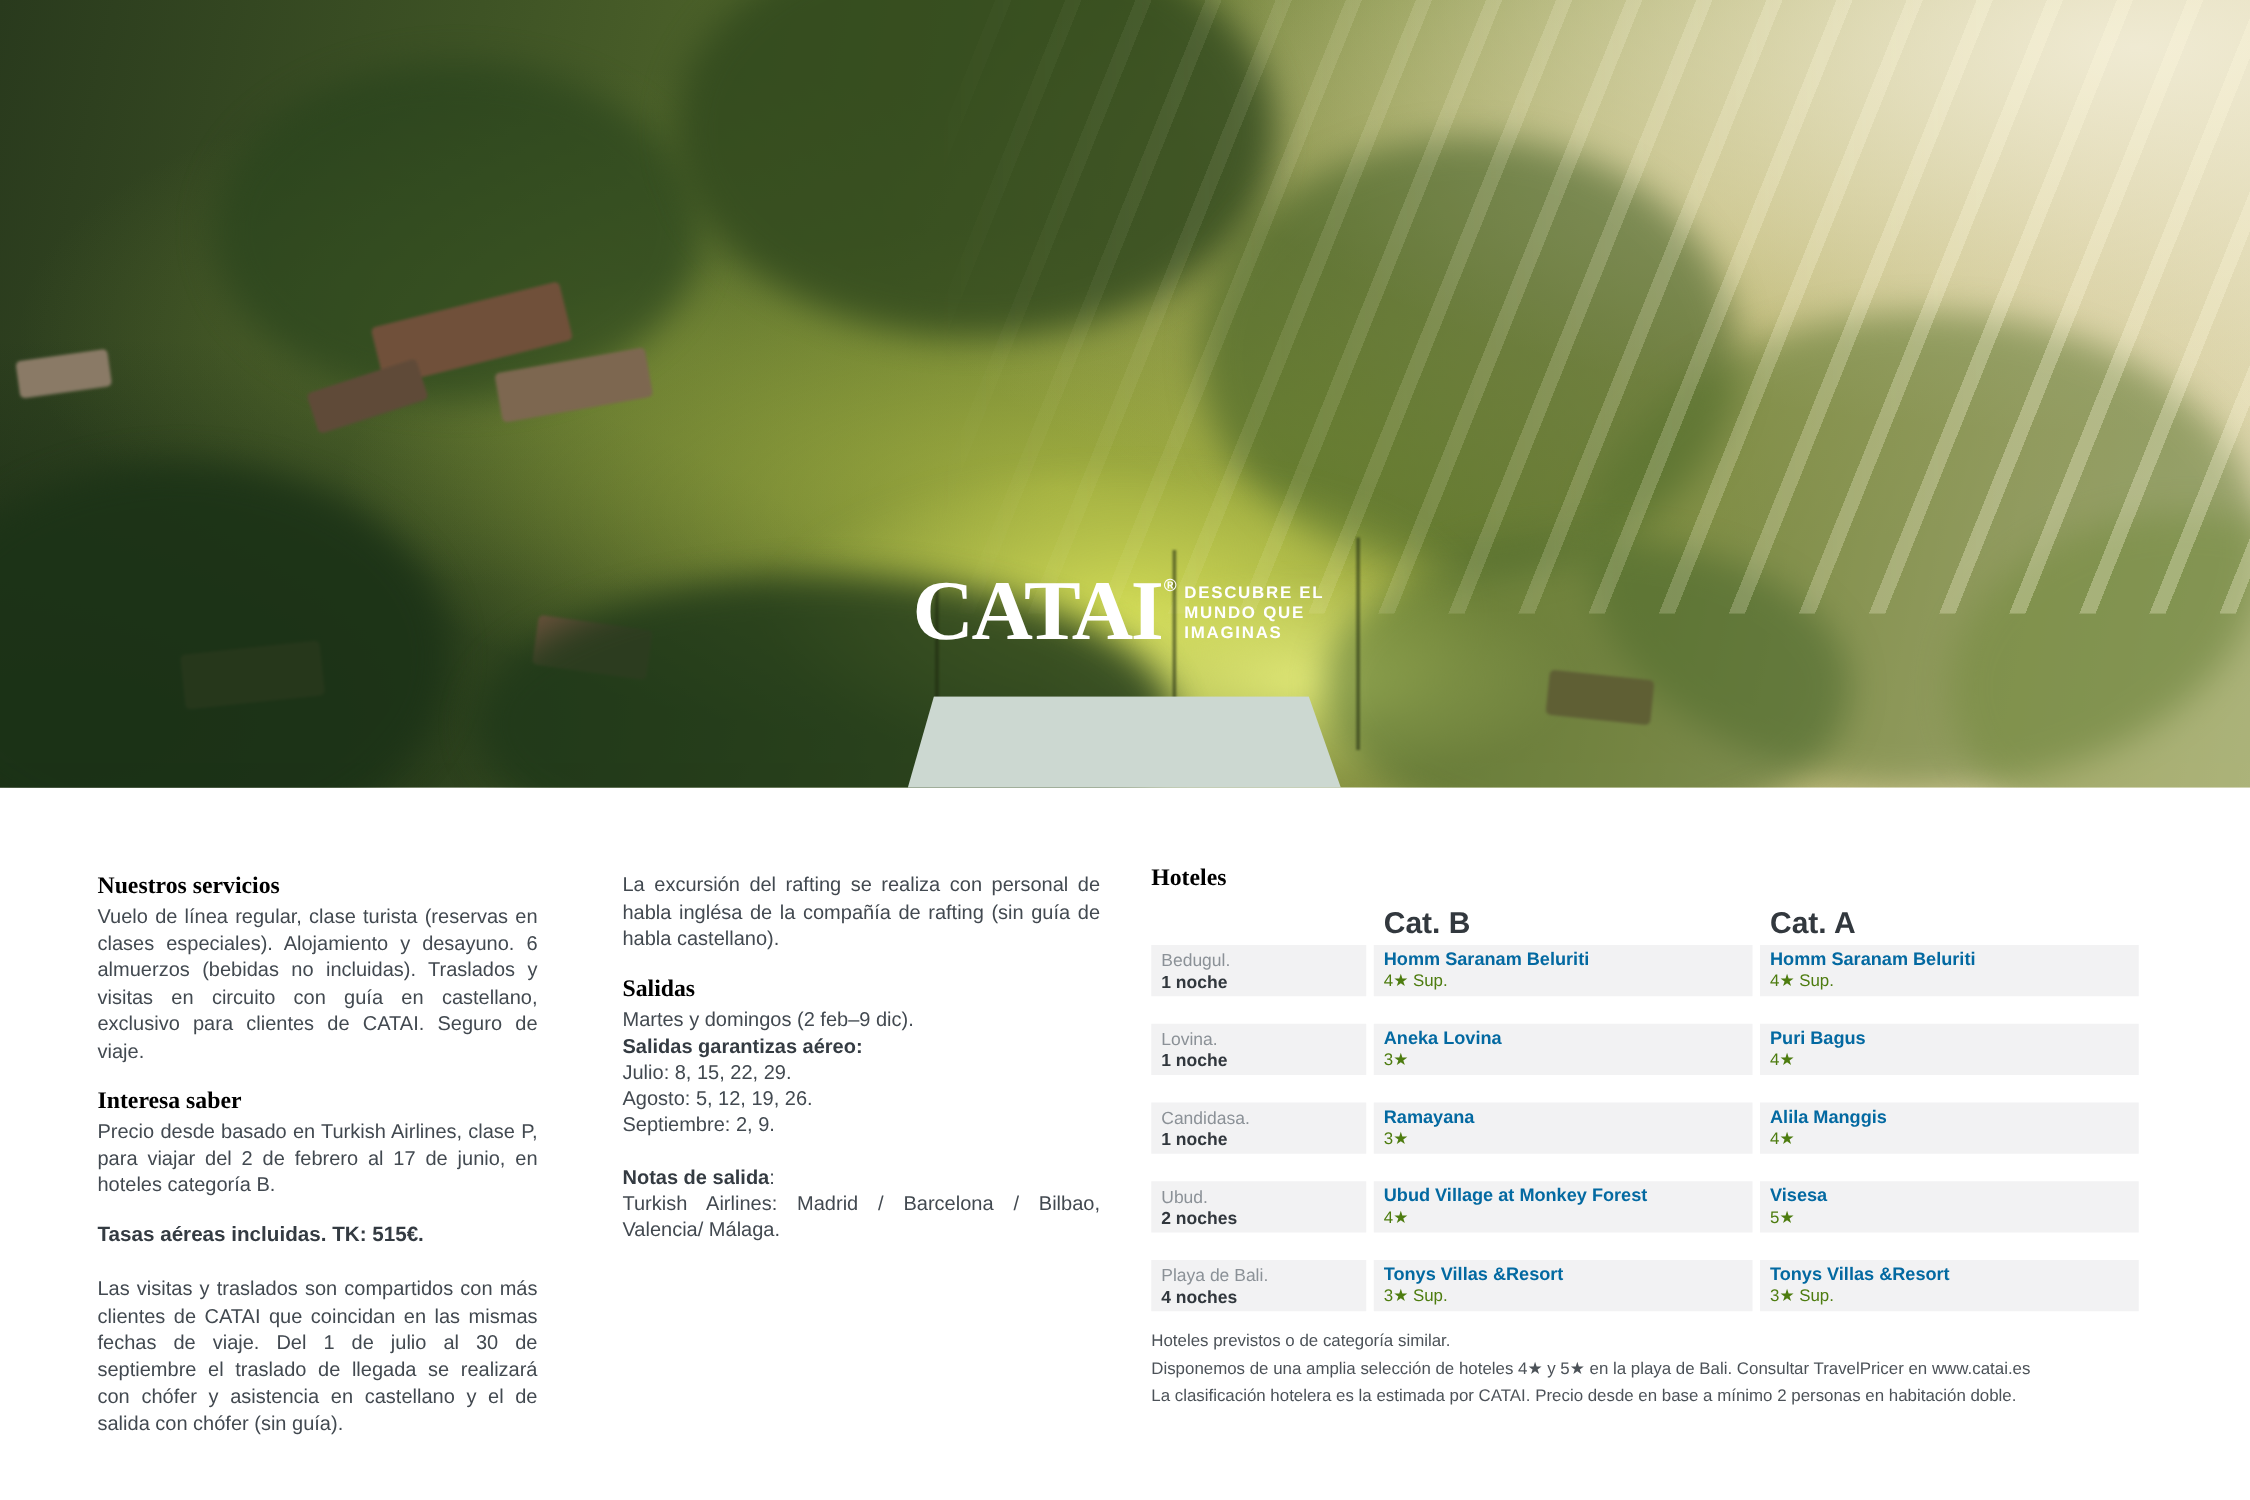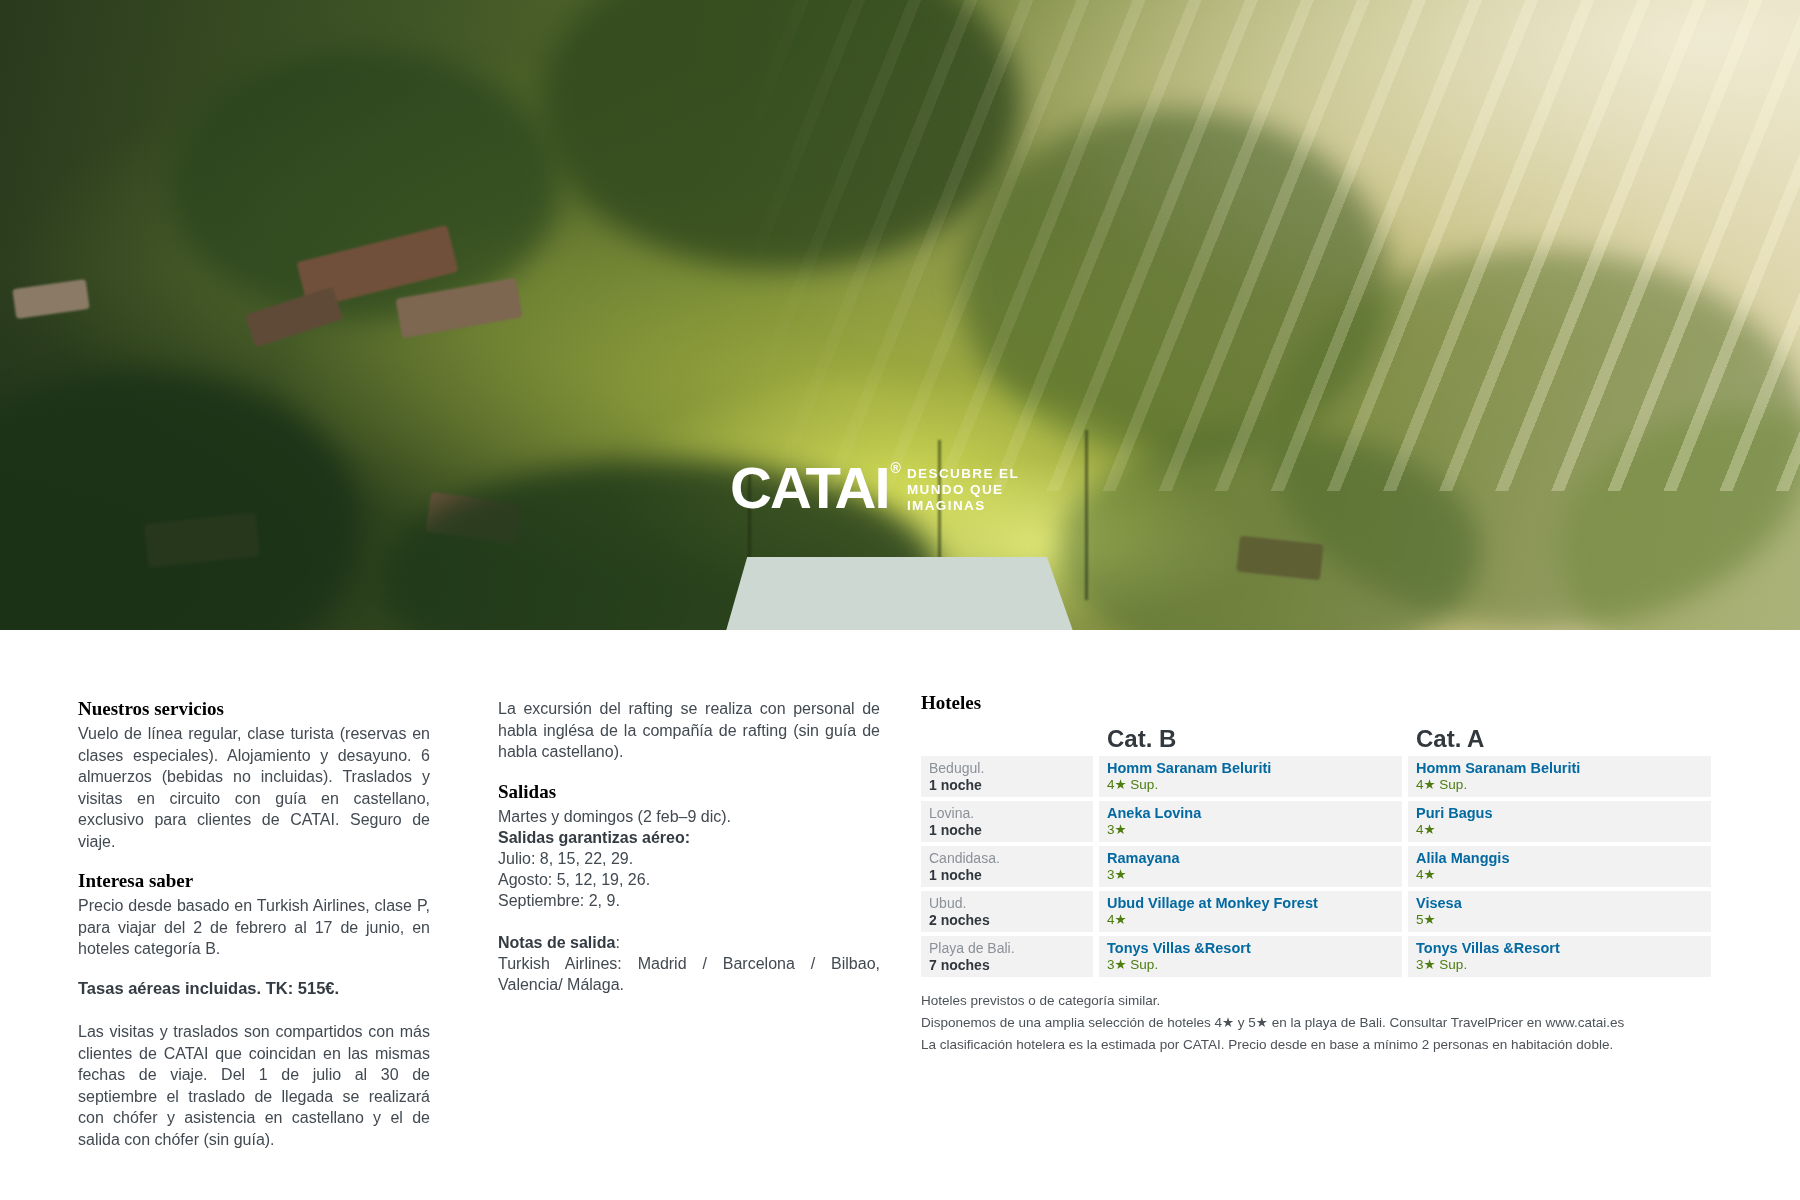--- a/index.html
+++ b/index.html
@@ -38,41 +38,41 @@
   .roof.r6{left:146px;top:518px;width:112px;height:44px;background:#74583e;transform:rotate(-6deg);}
   .roof.r7{left:1238px;top:540px;width:84px;height:36px;background:#7c5c40;transform:rotate(6deg);}
   .rays{position:absolute;right:0;top:0;width:62%;height:78%;
     background:repeating-linear-gradient(112deg, rgba(255,250,222,.30) 0 12px, rgba(255,250,222,0) 12px 52px);
     -webkit-mask-image:linear-gradient(to left,#000 18%,transparent 95%);
     mask-image:linear-gradient(to left,#000 18%,transparent 95%);}
   .palm{position:absolute;width:3px;height:120px;background:rgba(30,40,15,.55);filter:blur(1px);}
 
   
   .brand{position:absolute;left:730px;top:458px;display:flex;align-items:flex-start;z-index:6;}
-  .brand .logo{font-size:58px;line-height:60px;font-weight:bold;color:#ffffff;letter-spacing:-2px;
-    font-family:Liberation Sans, sans-serif;text-align:right;}
+  .brand .logo{font-size:68px;line-height:60px;font-weight:bold;color:#ffffff;letter-spacing:-2px;
+    font-family:Liberation Serif, serif;text-align:right;}
   .brand .reg{font-size:14px;color:#ffffff;font-weight:bold;margin:2px 6px 0 2px;}
   .brand .tagline{margin-top:8px;color:#ffffff;font-weight:bold;font-size:13.5px;line-height:16px;letter-spacing:1.4px;}
   .trapezoid{position:absolute;left:726px;top:557px;width:347px;height:74px;background:#ccd8d1;z-index:5;
     clip-path:polygon(6.1% 0, 92.5% 0, 100% 100%, 0 100%);}
 
   
   .red-h{font-family:"Liberation Serif",serif;font-weight:bold;font-size:19px;line-height:22px;color:#000000;margin:0 0 3px 0;}
   .col p{margin:0 0 18px 0;font-size:16px;line-height:21.5px;color:#424950;text-align:justify;}
   .col .line{font-size:16px;line-height:21px;color:#424950;}
   .col .bline{font-weight:bold;color:#343b42;}
   .col1{position:absolute;left:78px;top:698px;width:352px;}
   .col1 .fees{font-size:16.5px;margin:3px 0 22px 0;}
   .col2{position:absolute;left:498px;top:698px;width:382px;}
   .col2 .gap{height:21px;}
 
   .hotels{position:absolute;left:921px;top:692px;width:800px;}
   .hhead{display:grid;grid-template-columns:172px 303px 303px;column-gap:6px;margin-top:15px;}
   .hhead .cat{font-size:24px;font-weight:bold;color:#32383e;padding-left:8px;line-height:20px;}
-  .htable{display:grid;grid-template-columns:172px 303px 303px;gap:4px 6px;margin-top:7px;}
+  .htable{display:grid;grid-template-columns:172px 303px 303px;gap:22px 6px;margin-top:7px;}
   .cell{background:#f2f2f3;height:41px;padding:4px 8px 0 8px;box-sizing:border-box;}
   .cell .place{font-size:14px;line-height:17px;color:#8b9197;}
   .cell .nights{font-size:14px;line-height:16px;font-weight:bold;color:#31373d;}
   .cell .hname{font-size:14.5px;line-height:17px;font-weight:bold;color:#0369a1;white-space:nowrap;overflow:hidden;}
   .cell .hstars{font-size:13.5px;line-height:16px;color:#4d7c0f;}
   .hnotes{margin-top:13px;}
   .hnotes .note{font-size:13.5px;line-height:22px;color:#4c5258;}
 </style>
 </head>
 <body>
@@ -195,21 +195,21 @@
         <div class="hname">Ubud Village at Monkey Forest</div>
         <div class="hstars">4★</div>
       </div>
       <div class="cell">
         <div class="hname">Visesa</div>
         <div class="hstars">5★</div>
       </div>
 
       <div class="cell">
         <div class="place">Playa de Bali.</div>
-        <div class="nights">7 noches</div>
+        <div class="nights">4 noches</div>
       </div>
       <div class="cell">
         <div class="hname">Tonys Villas &amp;Resort</div>
         <div class="hstars">3★ Sup.</div>
       </div>
       <div class="cell">
         <div class="hname">Tonys Villas &amp;Resort</div>
         <div class="hstars">3★ Sup.</div>
       </div>
     </div>

